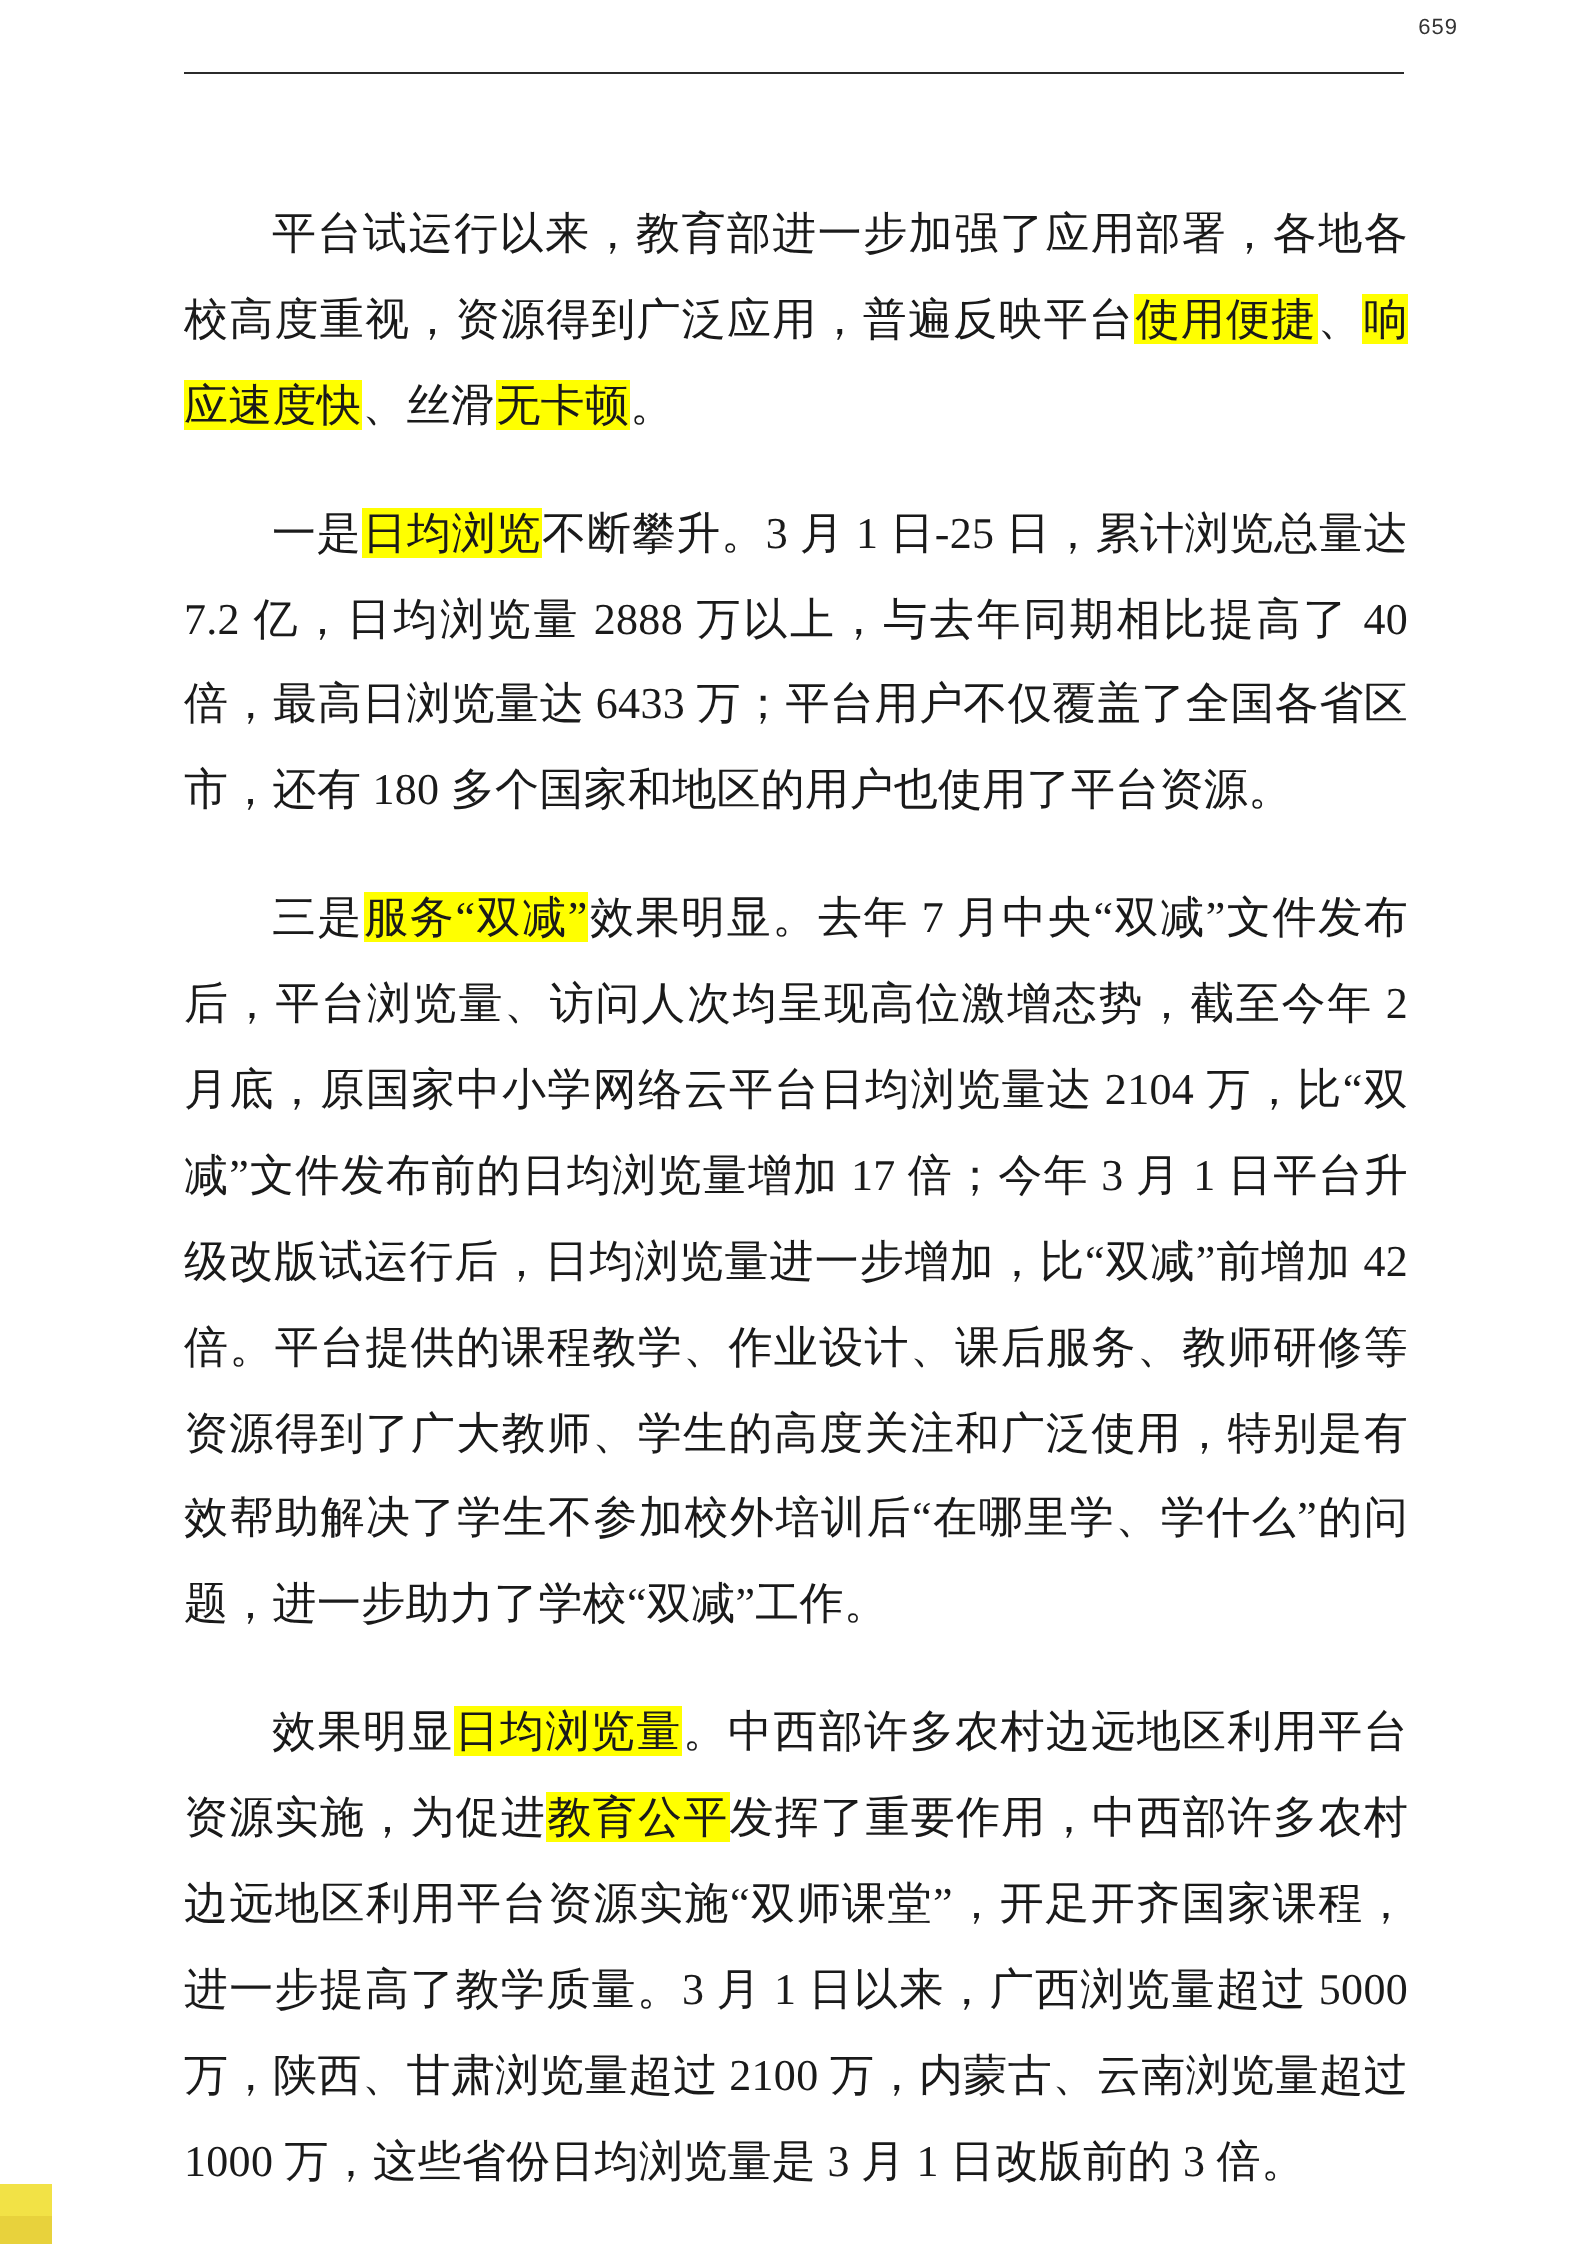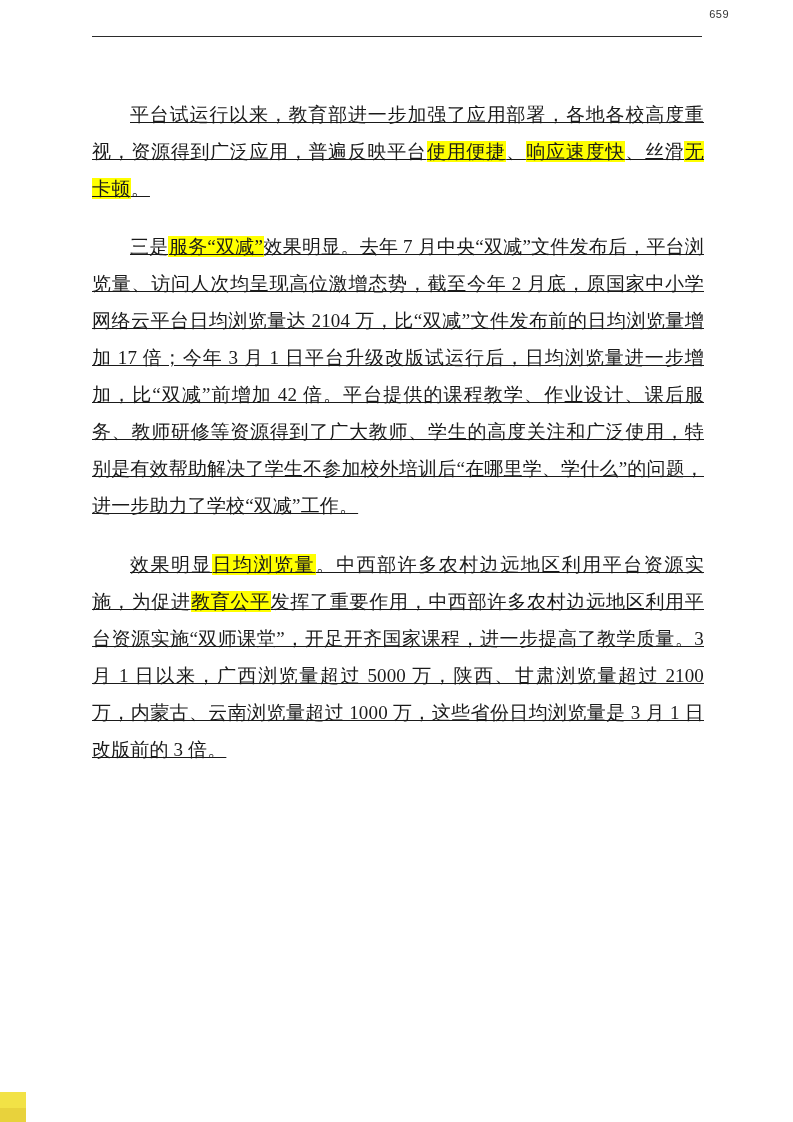--- a/index.html
+++ b/index.html
@@ -46,26 +46,25 @@
   h2.section-title {
     font-size: 16.5px;
     font-weight: bold;
     margin: 0 0 26px 0;
     padding-left: 26px;
     letter-spacing: 0.6px;
     line-height: 1.5;
   }
   p.para {
     margin: 0 0 21px 0;
-    font-size: 19px;
+    font-size: 22px;
     line-height: 1.95;
     text-align: justify;
     text-indent: 2em;
     letter-spacing: 0.15px;
-    text-decoration: underline;
   }
   p.para:last-child {
     margin-bottom: 0;
   }
   .hl {
     background-color: #ffff00;
     padding: 0 0.5px;
   }
   .yellow-strip {
     position: absolute;
@@ -90,19 +89,20 @@
 
 <div class="page">
 
   <div class="page-number">659</div>
 
   <div class="header-rule"></div>
 
   <div class="content">
     <div id="paragraphs">
         <p class="para"><span>平台试运行以来，教育部进一步加强了应用部署，各地各校高度重视，资源得到广泛应用，普遍反映平台</span><span class="hl">使用便捷</span><span>、</span><span class="hl">响应速度快</span><span>、丝滑</span><span class="hl">无卡顿</span><span>。</span></p>
+        <p class="para"><span>一是</span><span class="hl">日均浏览</span><span>不断攀升。3 月 1 日-25 日，累计浏览总量达 7.2 亿，日均浏览量 2888 万以上，与去年同期相比提高了 40 倍，最高日浏览量达 6433 万；平台用户不仅覆盖了全国各省区市，还有 180 多个国家和地区的用户也使用了平台资源。</span></p>
         <p class="para"><span>三是</span><span class="hl">服务“双减”</span><span>效果明显。去年 7 月中央“双减”文件发布后，平台浏览量、访问人次均呈现高位激增态势，截至今年 2 月底，原国家中小学网络云平台日均浏览量达 2104 万，比“双减”文件发布前的日均浏览量增加 17 倍；今年 3 月 1 日平台升级改版试运行后，日均浏览量进一步增加，比“双减”前增加 42 倍。平台提供的课程教学、作业设计、课后服务、教师研修等资源得到了广大教师、学生的高度关注和广泛使用，特别是有效帮助解决了学生不参加校外培训后“在哪里学、学什么”的问题，进一步助力了学校“双减”工作。</span></p>
         <p class="para"><span>效果明显</span><span class="hl">日均浏览量</span><span>。中西部许多农村边远地区利用平台资源实施，为促进</span><span class="hl">教育公平</span><span>发挥了重要作用，中西部许多农村边远地区利用平台资源实施“双师课堂”，开足开齐国家课程，进一步提高了教学质量。3 月 1 日以来，广西浏览量超过 5000 万，陕西、甘肃浏览量超过 2100 万，内蒙古、云南浏览量超过 1000 万，这些省份日均浏览量是 3 月 1 日改版前的 3 倍。</span></p>
       </div>
   </div>
 
   <div class="yellow-strip"></div>
 </div>
 
 </body></html>

